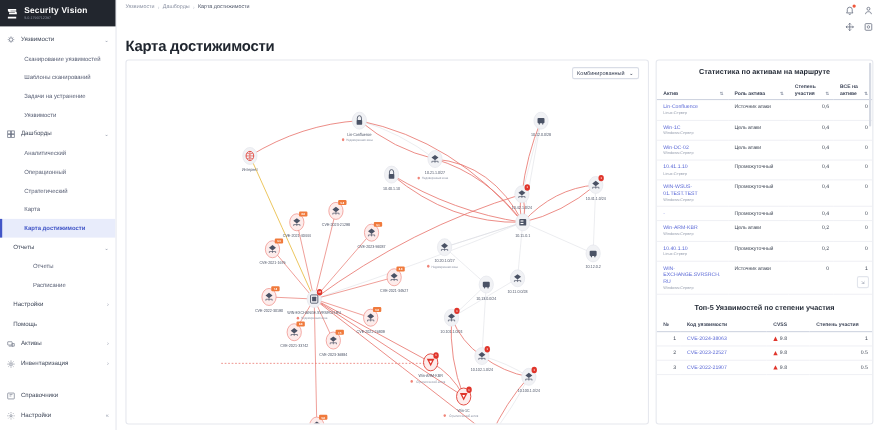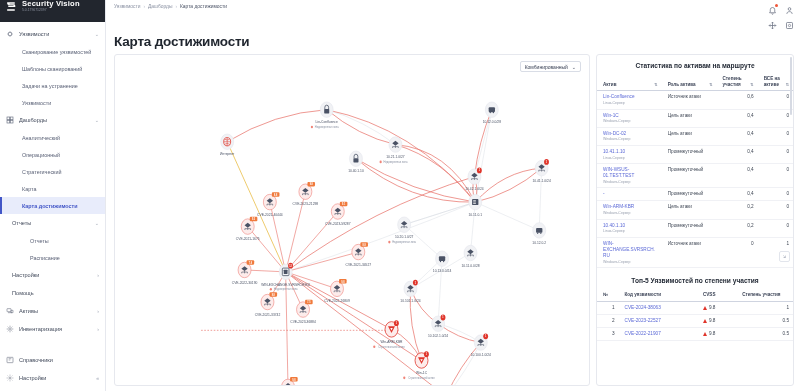--- a/index.html
+++ b/index.html
@@ -10,22 +10,22 @@
   }
   .app { display:flex; width:800px; height:391px; }
 
   
   .sidebar {
     width:106px; height:391px; background:#fff;
     border-right:1px solid #e6e8ee;
     display:flex; flex-direction:column; position:relative;
   }
   .brand {
-    height:22px; background:#22262e; display:flex; 
-    padding:0 5px; gap:4px; flex-shrink:0;
+    height:22px; background:#22262e; display:flex; align-items:center;
+    padding:12px 5px; gap:4px; flex-shrink:0;
   }
   .brand-logo {
     width:13px; height:13px; color:#fff; flex-shrink:0;
   }
   .brand-txt { display:flex; flex-direction:column; line-height:1; }
   .brand-name { color:#fff; font-size:7.6px; font-weight:bold; letter-spacing:.2px; }
   .brand-ver { color:#8d93a0; font-size:3.4px; margin-top:1px; }
 
   .nav { flex:1; padding-top:3px; overflow:hidden; }
   .nav-group { }

